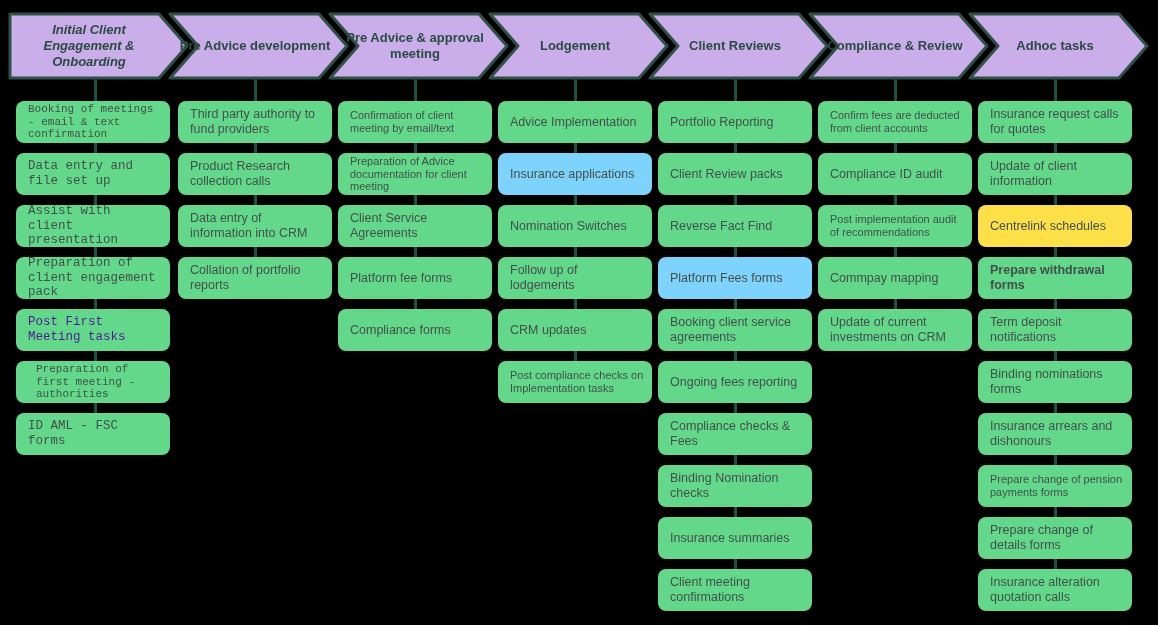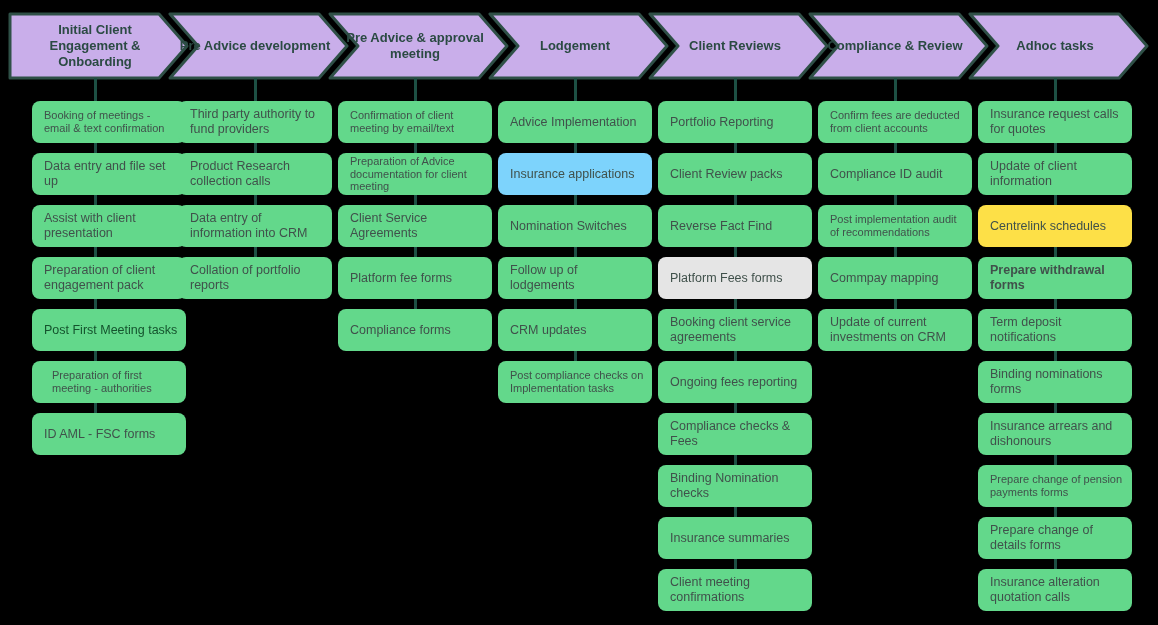--- a/index.html
+++ b/index.html
@@ -41,37 +41,37 @@
 <div class="canvas" id="canvas">
   <svg id="stage-band" width="1158" height="92" viewBox="0 0 1158 92">
       <path d="M10,14 H159 L187,46 L159,78 H10 Z" fill="#c9aeea" stroke="#2f5047" stroke-width="3" stroke-linejoin="round"></path>
       <path d="M170,14 H319 L347,46 L319,78 H170 L198,46 Z" fill="#c9aeea" stroke="#2f5047" stroke-width="3" stroke-linejoin="round"></path>
       <path d="M330,14 H479 L507,46 L479,78 H330 L358,46 Z" fill="#c9aeea" stroke="#2f5047" stroke-width="3" stroke-linejoin="round"></path>
       <path d="M490,14 H639 L667,46 L639,78 H490 L518,46 Z" fill="#c9aeea" stroke="#2f5047" stroke-width="3" stroke-linejoin="round"></path>
       <path d="M650,14 H799 L827,46 L799,78 H650 L678,46 Z" fill="#c9aeea" stroke="#2f5047" stroke-width="3" stroke-linejoin="round"></path>
       <path d="M810,14 H959 L987,46 L959,78 H810 L838,46 Z" fill="#c9aeea" stroke="#2f5047" stroke-width="3" stroke-linejoin="round"></path>
       <path d="M970,14 H1119 L1147,46 L1119,78 H970 L998,46 Z" fill="#c9aeea" stroke="#2f5047" stroke-width="3" stroke-linejoin="round"></path>
     </svg>
-<div class="stage-label" style="left: 18px;">Initial Client Engagement &amp; Onboarding</div>
+<div class="stage-label" style="left: 12px; font-style: italic;">Initial Client Engagement &amp; Onboarding</div>
     <div class="connector" style="left: 93.5px; top: 78px; height: 356px; background: rgb(29, 80, 68);"></div>
-    <div class="stage-column" style="left: 32px;">
+    <div class="stage-column" style="left: 16px; font-family: Liberation Mono, monospace;">
       <div class="task-box" style="background: rgb(99, 216, 139);">
         <span class="task-label small" style="color: rgb(64, 81, 75);">Booking of meetings - email &amp; text confirmation</span>
       </div>
       <div class="task-box" style="background: rgb(99, 216, 139);">
         <span class="task-label" style="color: rgb(64, 81, 75);">Data entry and file set up</span>
       </div>
       <div class="task-box" style="background: rgb(99, 216, 139);">
         <span class="task-label" style="color: rgb(64, 81, 75);">Assist with client presentation</span>
       </div>
       <div class="task-box" style="background: rgb(99, 216, 139);">
         <span class="task-label" style="color: rgb(64, 81, 75);">Preparation of client engagement pack</span>
       </div>
       <div class="task-box" style="background: rgb(99, 216, 139);">
-        <span class="task-label" style="color: #14532d;">Post First Meeting tasks</span>
+        <span class="task-label" style="color: #4c1d95;">Post First Meeting tasks</span>
       </div>
       <div class="task-box" style="background: rgb(99, 216, 139); padding-left: 20px;">
         <span class="task-label small" style="color: rgb(64, 81, 75);">Preparation of first meeting - authorities</span>
       </div>
       <div class="task-box" style="background: rgb(99, 216, 139);">
         <span class="task-label" style="color: rgb(64, 81, 75);">ID AML - FSC forms</span>
       </div>
     </div>
     <div class="stage-label" style="left: 178px;">Pre Advice development</div>
     <div class="connector" style="left: 253.5px; top: 78px; height: 200px; background: rgb(29, 80, 68);"></div>
@@ -135,21 +135,21 @@
     <div class="stage-column" style="left: 658px;">
       <div class="task-box" style="background: rgb(99, 216, 139);">
         <span class="task-label" style="color: rgb(64, 81, 75);">Portfolio Reporting</span>
       </div>
       <div class="task-box" style="background: rgb(99, 216, 139);">
         <span class="task-label" style="color: rgb(64, 81, 75);">Client Review packs</span>
       </div>
       <div class="task-box" style="background: rgb(99, 216, 139);">
         <span class="task-label" style="color: rgb(64, 81, 75);">Reverse Fact Find</span>
       </div>
-      <div class="task-box" style="background: #e5e5e5;">
+      <div class="task-box" style="background: #7dd3fc;">
         <span class="task-label" style="color: rgb(64, 81, 75);">Platform Fees forms</span>
       </div>
       <div class="task-box" style="background: rgb(99, 216, 139);">
         <span class="task-label" style="color: rgb(64, 81, 75);">Booking client service agreements</span>
       </div>
       <div class="task-box" style="background: rgb(99, 216, 139);">
         <span class="task-label" style="color: rgb(64, 81, 75);">Ongoing fees reporting</span>
       </div>
       <div class="task-box" style="background: rgb(99, 216, 139);">
         <span class="task-label" style="color: rgb(64, 81, 75);">Compliance checks &amp; Fees</span>

